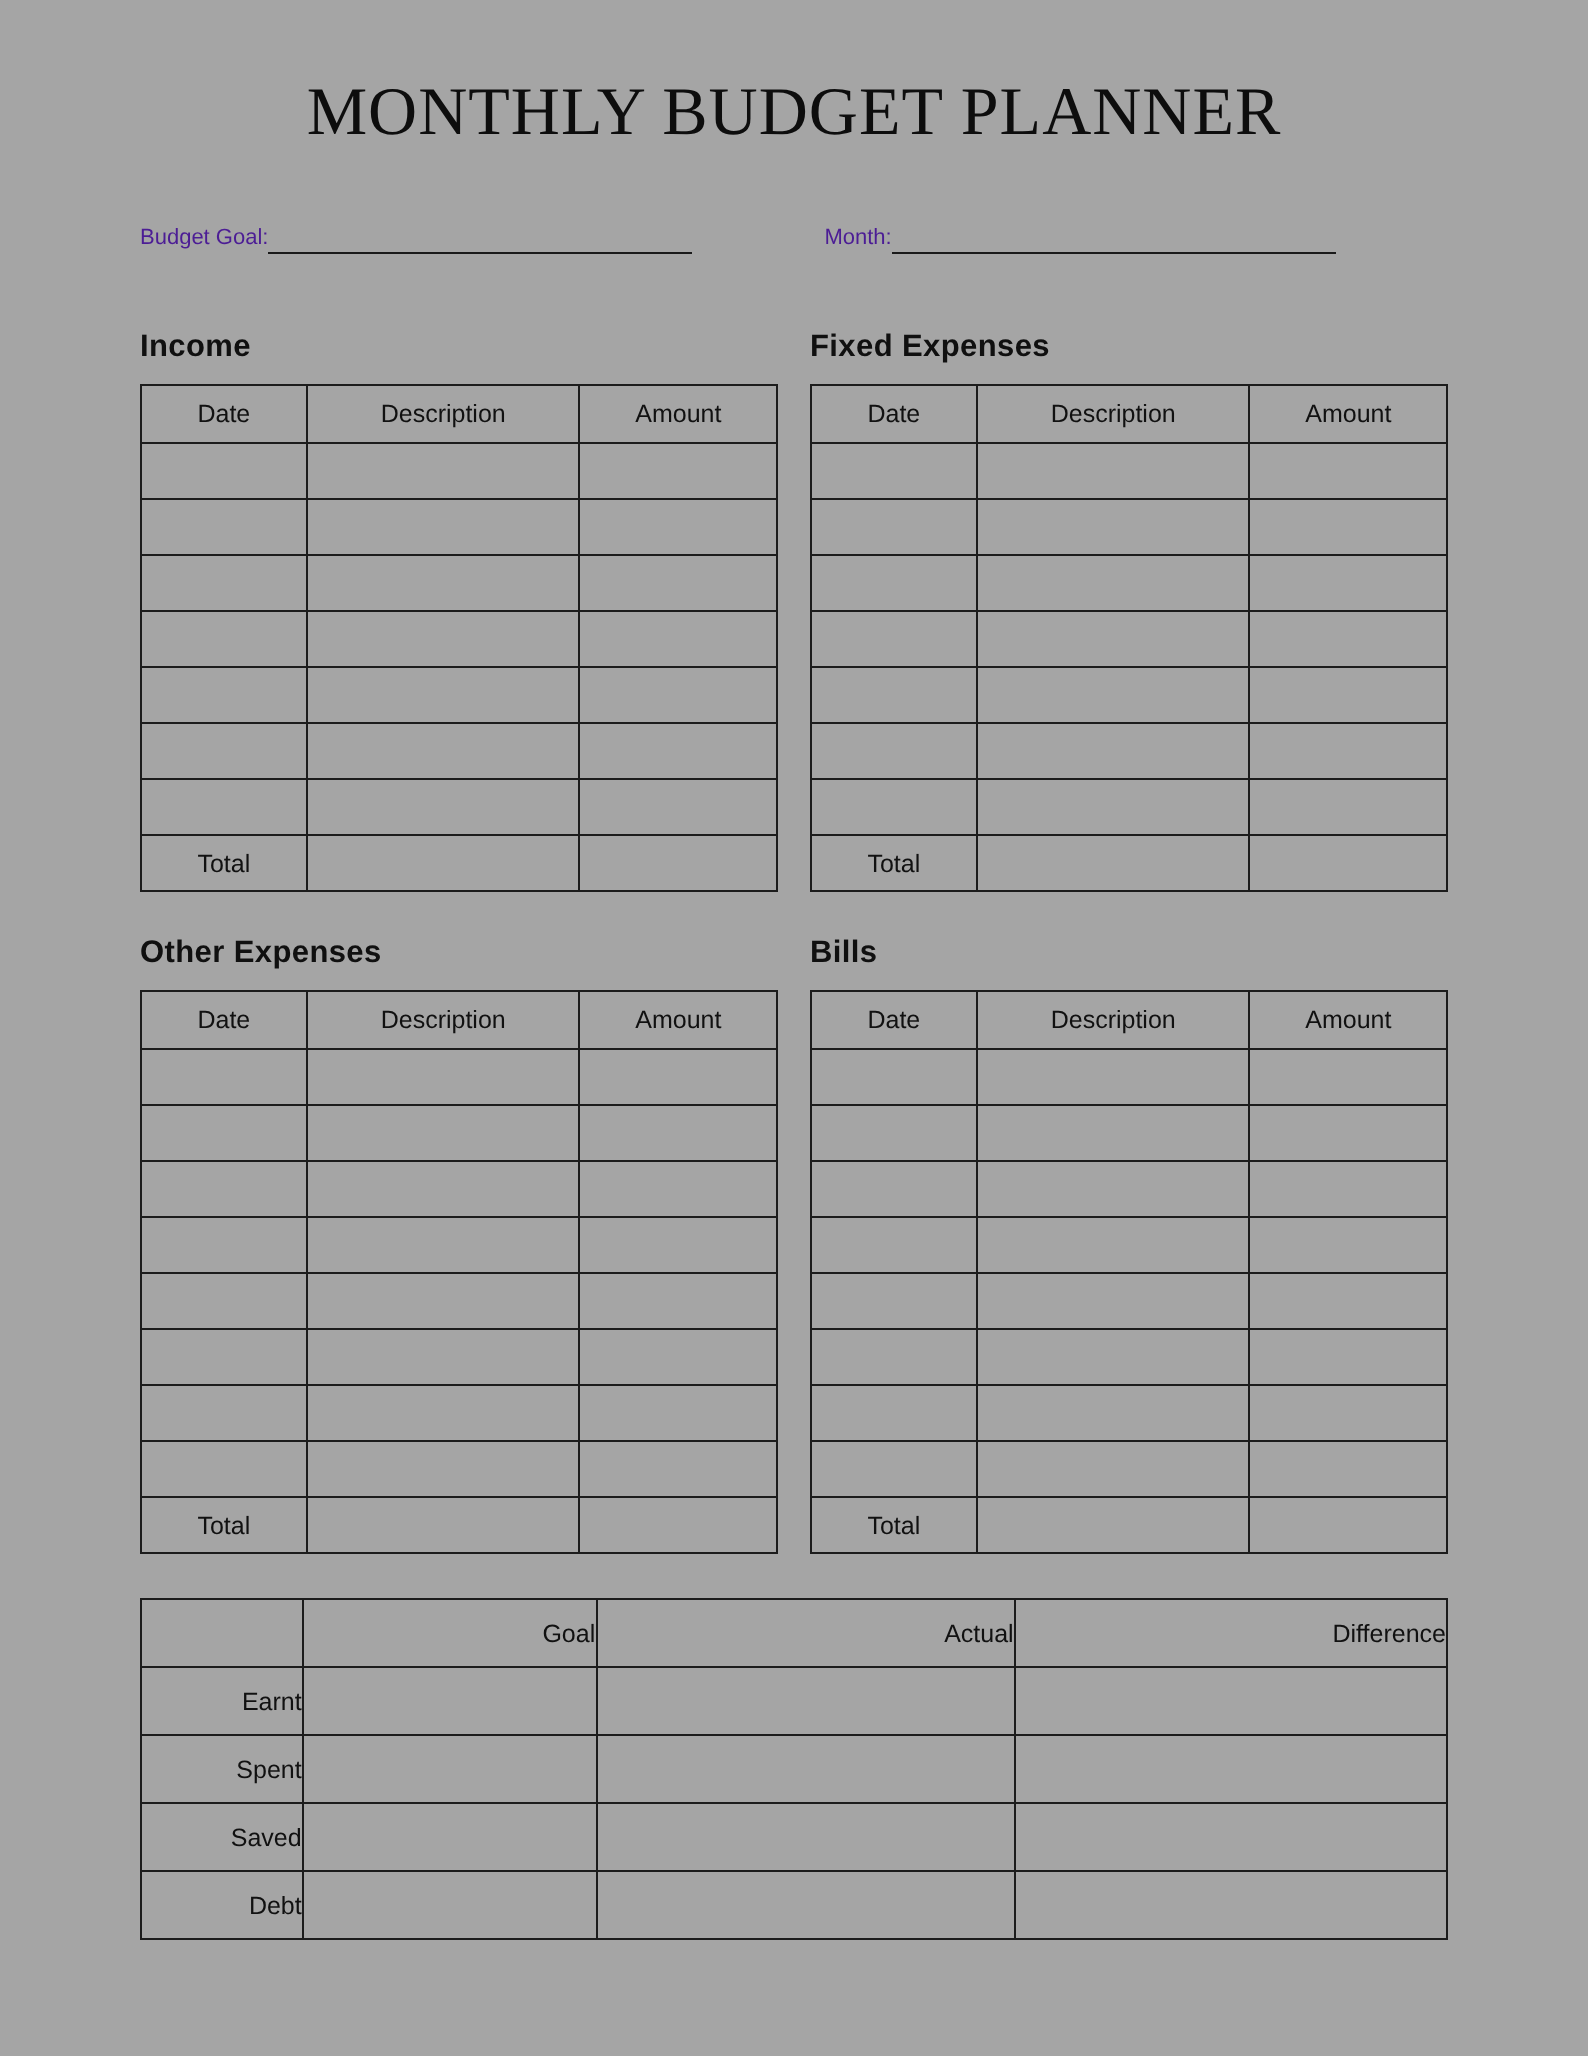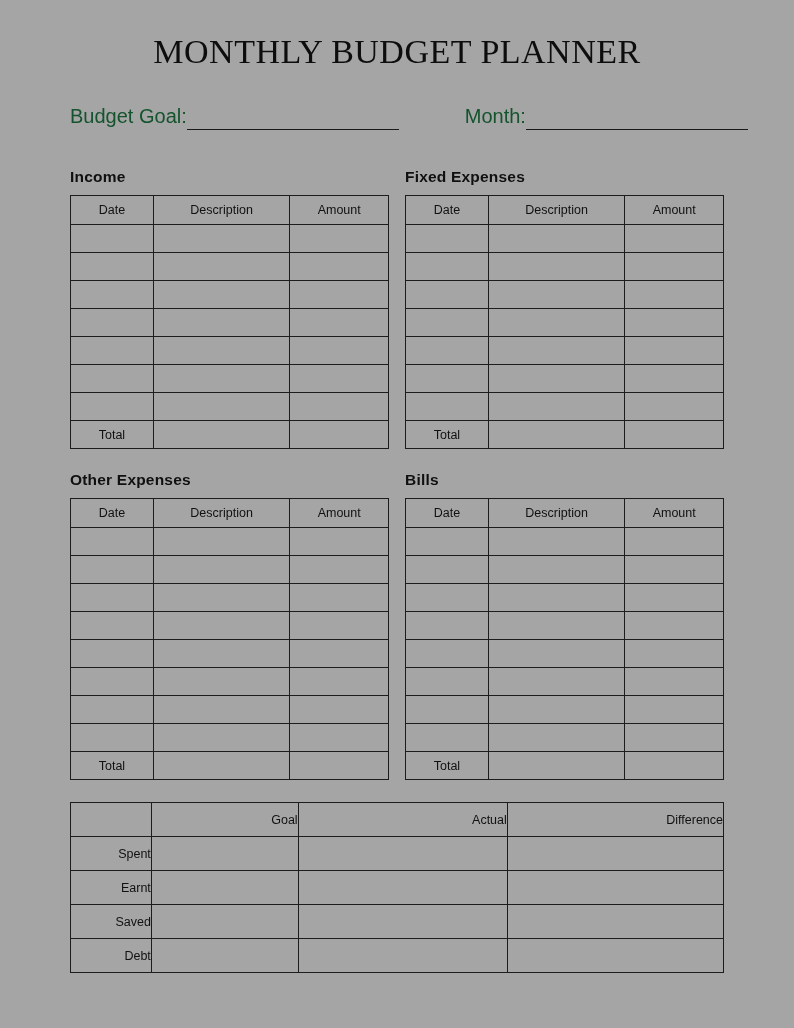--- a/index.html
+++ b/index.html
@@ -20,37 +20,37 @@
     height: 1028px;
     position: relative;
     box-sizing: border-box;
   }
   .title {
     text-align: center;
     font-family: "Liberation Serif", serif;
     font-size: 34px;
     letter-spacing: 0.5px;
     font-weight: 400;
-    margin: 12px;
-    padding-top: 21px;
+    margin: 0;
+    padding-top: 38px;
     color: #0d0d0d;
   }
   .meta-row {
     display: flex;
     margin-top: 34px;
     padding: 0 68px 0 70px;
     align-items: flex-end;
   }
   .meta-field {
     display: flex;
     align-items: flex-end;
   }
   .meta-label {
-    font-size: 20px;
-    color: #14532d;
+    font-size: 11px;
+    color: #4c1d95;
     white-space: nowrap;
     padding-bottom: 2px;
   }
   .meta-line {
     border-bottom: 1.5px solid #1a1a1a;
     height: 16px;
   }
   .meta-goal .meta-line { width: 212px; }
   .meta-month { margin-left: 66px; }
   .meta-month .meta-line { width: 222px; }
@@ -377,27 +377,27 @@
       <thead>
         <tr>
           <th class="r-label"></th>
           <th class="r-goal">Goal</th>
           <th class="r-act">Actual</th>
           <th class="r-diff">Difference</th>
         </tr>
       </thead>
       <tbody>
         <tr>
-          <td>Spent</td>
+          <td>Earnt</td>
           <td class="blank"></td>
           <td class="blank"></td>
           <td class="blank"></td>
         </tr>
         <tr>
-          <td>Earnt</td>
+          <td>Spent</td>
           <td class="blank"></td>
           <td class="blank"></td>
           <td class="blank"></td>
         </tr>
         <tr>
           <td>Saved</td>
           <td class="blank"></td>
           <td class="blank"></td>
           <td class="blank"></td>
         </tr>

